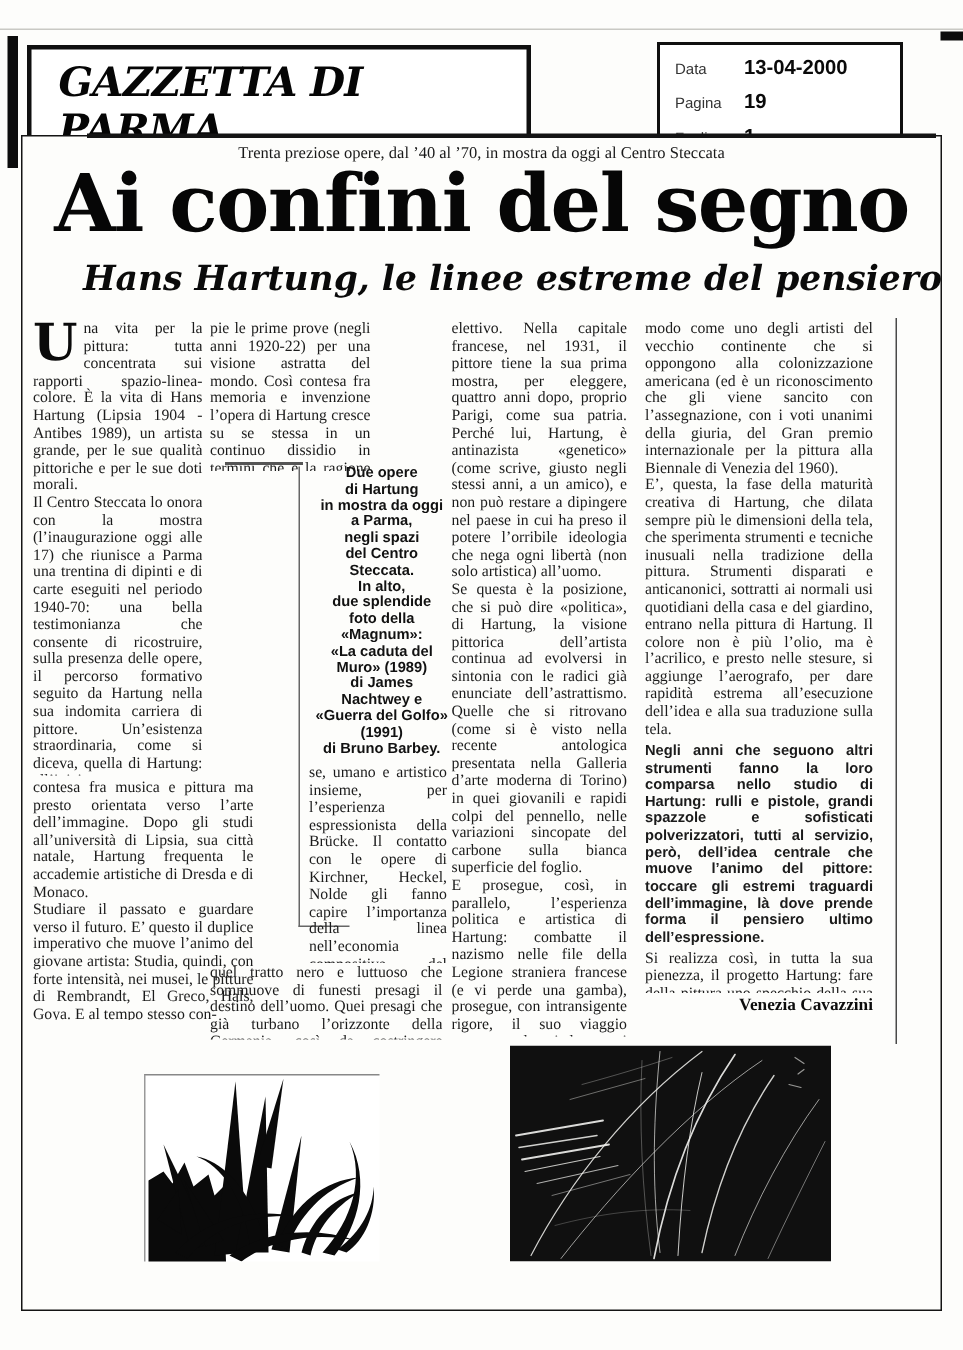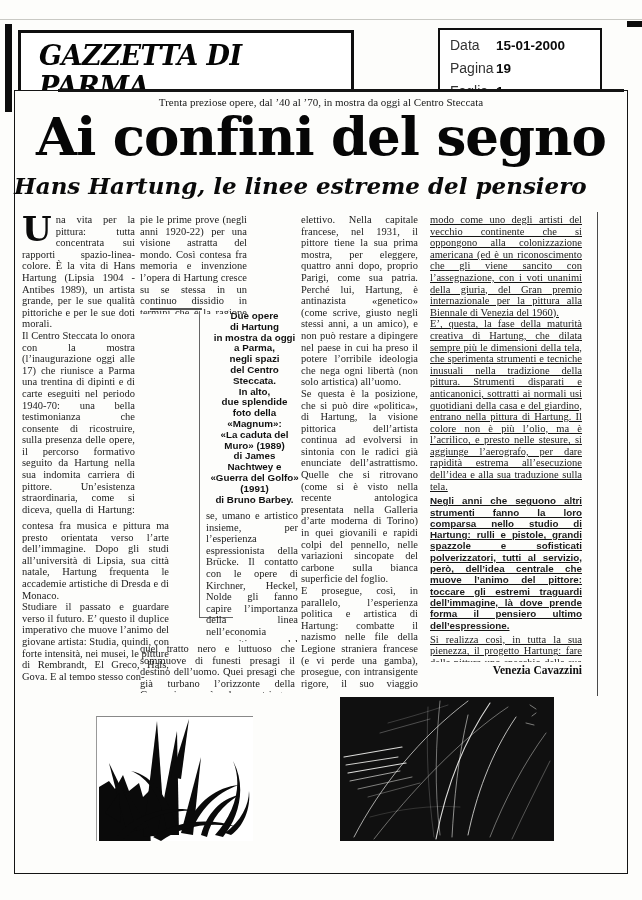--- a/index.html
+++ b/index.html
@@ -16,45 +16,45 @@
   #masthead-box{left:18px;top:30px;width:330px;height:76px;border:3px solid #0f0f0f;background:#fff;}
   #masthead{left:0;top:0;width:100%;height:100%;display:flex;align-items:center;
             padding-left:18px;box-sizing:border-box;
             font-family:"DejaVu Serif","Liberation Serif",serif;
             font-size:27px;font-weight:bold;font-style:italic;letter-spacing:-0.5px;color:#050505;}
 
   
   #info-box{left:438px;top:28px;width:164px;height:84px;border:2px solid #0f0f0f;background:#fff;
             padding:7px 10px;box-sizing:border-box;font-family:"Liberation Sans",sans-serif;}
   .info-row{display:flex;align-items:baseline;height:23px;}
-  .info-label{width:46px;font-size:14px;color:#333;}
+  .info-label{width:46px;font-size:10px;color:#333;}
   .info-value{font-size:13.5px;font-weight:bold;color:#0a0a0a;}
 
   
   #main-box{left:14px;top:90px;width:612px;height:782px;border:1.5px solid #141414;background:#fdfdfb;}
   #top-rule{left:58px;top:89px;width:566px;height:3px;background:#141414;}
 
   #kicker{left:24px;top:96px;width:594px;text-align:center;font-size:11px;color:#191919;}
   #title{left:14px;top:103px;width:614px;text-align:center;
          font-family:"DejaVu Serif","Liberation Serif",serif;
          font-size:53px;font-weight:bold;letter-spacing:-1px;line-height:66px;color:#060606;}
-  #subtitle{left:14px;top:172px;width:614px;text-align:left;
+  #subtitle{left:14px;top:172px;width:614px;text-align:right;
             font-family:"DejaVu Serif","Liberation Serif",serif;
             font-size:23px;font-weight:bold;font-style:italic;color:#0a0a0a;}
 
   
   .seg{font-size:10.5px;line-height:11.6px;text-align:justify;overflow:hidden;
        white-space:pre-line;color:#1b1b1b;}
   #seg-col1a{left:22px;top:214px;width:113px;height:303px;}
   #seg-col1b{left:22px;top:520px;width:147px;height:160px;}
   #seg-col2a{left:140px;top:214px;width:107px;height:100px;}
   #seg-col2b{left:206px;top:510px;width:92px;height:132px;}
   #seg-col2c{left:140px;top:643px;width:155px;height:50px;}
   #seg-col3{left:301px;top:214px;width:117px;height:477px;}
-  #col4-wrap{left:430px;top:214px;width:152px;height:448px;overflow:hidden;text-decoration:underline;}
+  #col4-wrap{left:430px;top:214px;width:152px;height:448px;overflow:hidden;}
   #col4-wrap .seg{position:static;width:auto;height:auto;}
   #seg-col4b{font-family:"Liberation Sans",sans-serif;font-weight:bold;
              font-size:9.8px;line-height:11.3px;margin-top:3px;}
   #seg-col4c{margin-top:3px;}
   .dropcap{float:left;font-family:"DejaVu Serif",serif;font-weight:bold;
            font-size:34px;line-height:29px;padding:1px 4px 0 0;color:#0a0a0a;}
 
   
   #caption{left:204px;top:311px;width:101px;height:198px;text-align:center;
            font-family:"Liberation Sans",sans-serif;font-weight:bold;
@@ -91,21 +91,21 @@
   <div class="abs" id="leftbar"></div>
   <div class="abs" id="corner-tick"></div>
 
   <div class="abs" id="masthead-box">
     <div class="abs" id="masthead">GAZZETTA DI PARMA</div>
   </div>
 
   <div class="abs" id="info-box">
     <div class="info-row">
       <span class="info-label">Data</span>
-      <span class="info-value">15-01-2000</span>
+      <span class="info-value">13-04-2000</span>
     </div>
     <div class="info-row">
       <span class="info-label">Pagina</span>
       <span class="info-value">19</span>
     </div>
     <div class="info-row">
       <span class="info-label">Foglio</span>
       <span class="info-value">1</span>
     </div>
   </div>

